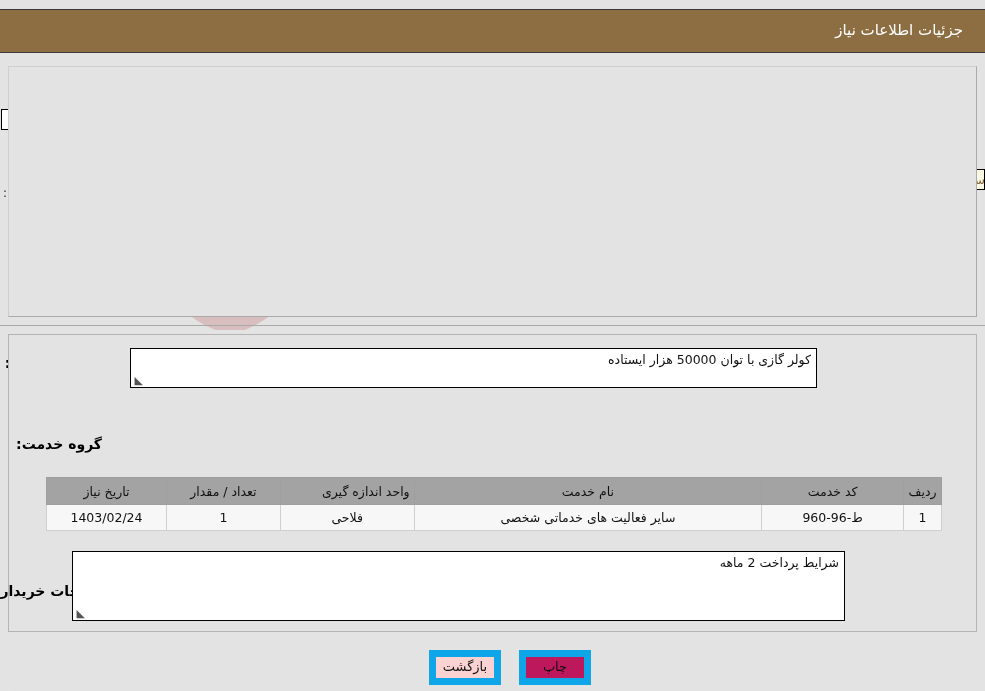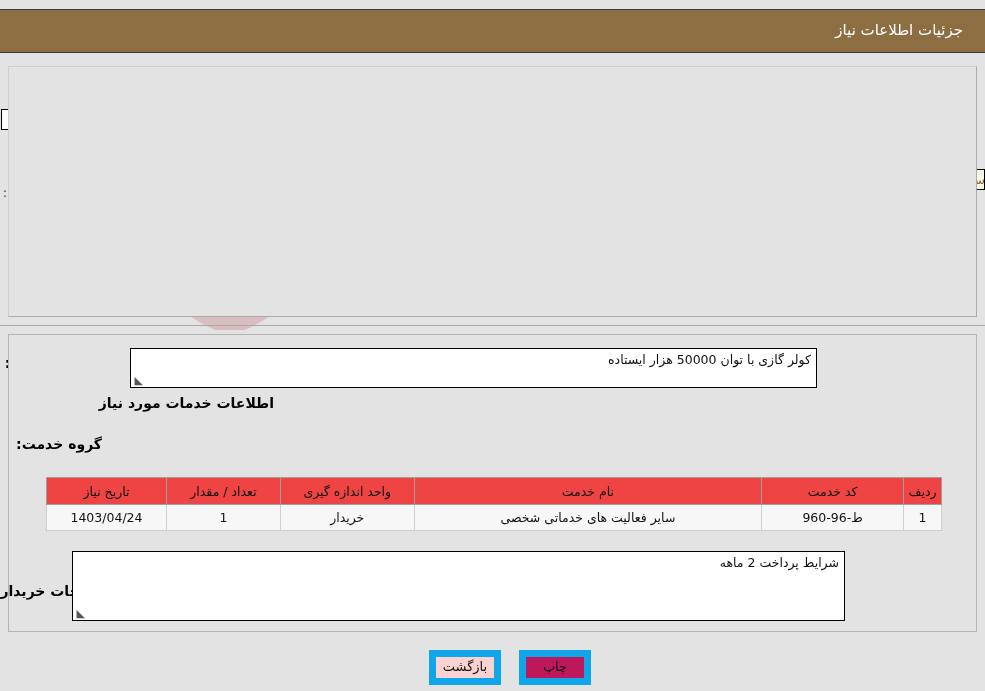--- a/index.html
+++ b/index.html
@@ -168,21 +168,21 @@
   .tbl {
     position: absolute;
     left: 46px; top: 477px;
     width: 896px;
     border-collapse: collapse;
     font-size: 12.5px;
     z-index: 2;
     background: #fff;
   }
   .tbl th {
-    background: #ef4444;
+    background: #a3a3a3;
     border: 1px solid #9f9f9f;
     color: #111;
     font-weight: normal;
     height: 27px;
     padding: 0 4px;
     text-align: center;
   }
   .tbl td {
     background: #f7f7f7;
     border: 1px solid #cfcfcf;
@@ -282,43 +282,42 @@
   <div class="divider"></div>
 
   <div class="panel" id="panel-body"></div>
 
   <div class="lbl bold" style="right:880px; top:355px; font-size:14px;">شرح کلی نیاز:</div>
   <div class="ta" style="right:168px; top:348px; left:130px; height:40px; z-index:2;">
     <span>کولر گازی با توان 50000 هزار ایستاده</span>
     <span class="grip">◣</span>
   </div>
 
-  <div class="lbl bold" style="right:711px; top:395px; font-size:14px; z-index:2;">اطلاعات خدمات مورد نیاز</div>
 
   <div class="lbl bold" style="right:883px; top:436px; font-size:14px; z-index:2;">گروه خدمت:</div>
 
   <table class="tbl">
     <thead>
       <tr>
         <th style="width:38px;">ردیف</th>
         <th style="width:142px;">کد خدمت</th>
         <th style="width:348px;">نام خدمت</th>
-        <th style="width:134px;">واحد اندازه گیری</th>
+        <th style="width:134px;text-align:right;">واحد اندازه گیری</th>
         <th style="width:114px;">تعداد / مقدار</th>
         <th style="width:120px;">تاریخ نیاز</th>
       </tr>
     </thead>
     <tbody>
       <tr>
         <td>1</td>
         <td>ط-96-960</td>
         <td>سایر فعالیت های خدماتی شخصی</td>
-        <td>خریدار</td>
+        <td>فلاحی</td>
         <td>1</td>
-        <td>1403/04/24</td>
+        <td>1403/02/24</td>
       </tr>
     </tbody>
   </table>
 
   <div class="lbl bold" style="right:872px; top:583px; font-size:14px; z-index:2;">توضیحات خریدار:</div>
   <div class="ta" style="right:140px; top:551px; left:72px; height:70px; z-index:2;">
     <span>شرایط پرداخت 2 ماهه</span>
     <span class="grip">◣</span>
   </div>
 

